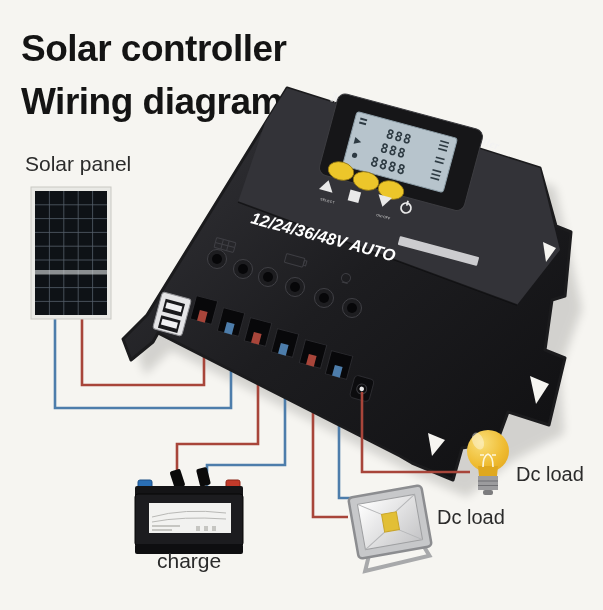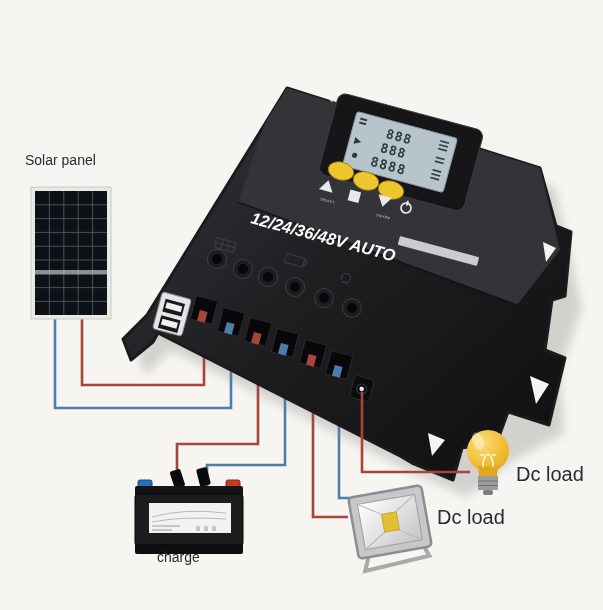--- a/index.html
+++ b/index.html
@@ -1,37 +1,41 @@
 <!DOCTYPE html>
 <html><head>
 <meta charset="utf-8">
 <style>
   html,body{margin:0;padding:0;}
   body{width:603px;height:610px;position:relative;overflow:hidden;
        background:#f6f5f1;font-family:"Liberation Sans",sans-serif;}
   .stage{position:absolute;inset:0;}
   .title{position:absolute;left:21px;top:22px;color:#141414;
          font-weight:800;font-size:37px;line-height:53px;letter-spacing:-0.5px;}
-  .lbl{position:absolute;color:#2b2b2b;font-size:14px;font-weight:400;}
+  .lbl{position:absolute;color:#2b2b2b;font-size:21px;font-weight:400;}
   #lbl-panel{left:25px;top:152px;}
   #lbl-battery{left:157px;top:549px;}
   #lbl-dc-bulb{left:516px;top:463px;font-size:20px;}
   #lbl-dc-flood{left:437px;top:506px;font-size:20px;}
   svg{position:absolute;left:0;top:0;}
   text{user-select:none;}
   .dev-italic{font-family:"Liberation Serif",serif;font-style:italic;font-weight:bold;fill:#f2f2f2;}
   .auto-txt{font-family:"Liberation Sans",sans-serif;font-style:italic;font-weight:bold;fill:#ffffff;}
   .lcd-digit{font-family:"DejaVu Sans Mono",monospace;font-weight:bold;fill:#2d3a42;}
   .btn-sub{font-family:"Liberation Sans",sans-serif;fill:#dddddd;font-size:3.4px;letter-spacing:.3px;}
 </style>
 </head>
 <body>
 
 <div class="stage">
 
+  <div class="title">
+    <div>Solar controller</div>
+    <div>Wiring diagram</div>
+  </div>
 
   <svg width="603" height="610" viewBox="0 0 603 610">
     <defs>
       <linearGradient id="bodyGrad" x1="0" y1="0" x2="1" y2="1">
         <stop offset="0" stop-color="#36363b"></stop>
           <stop offset="0.5" stop-color="#1d1d20"></stop>
           <stop offset="1" stop-color="#0f0f11"></stop>
       </linearGradient>
       <radialGradient id="bulbGrad" cx="0.35" cy="0.3" r="0.9">
         <stop offset="0" stop-color="#f9de79"></stop>

